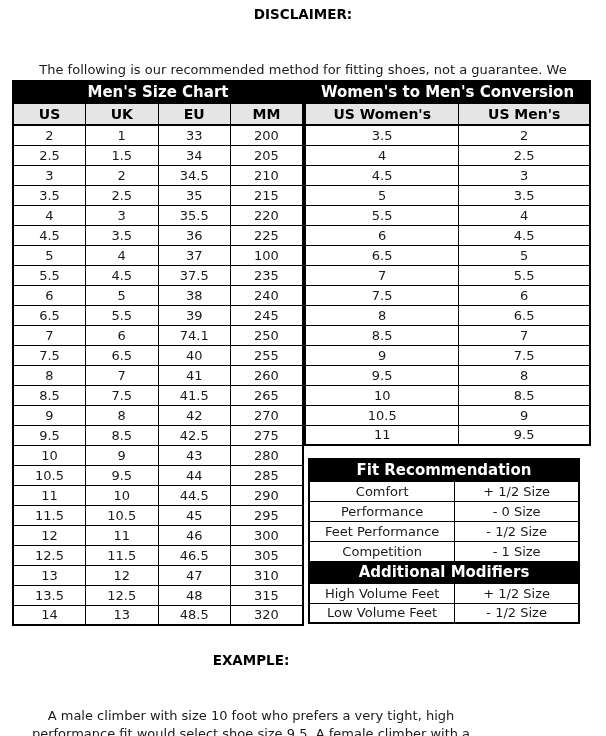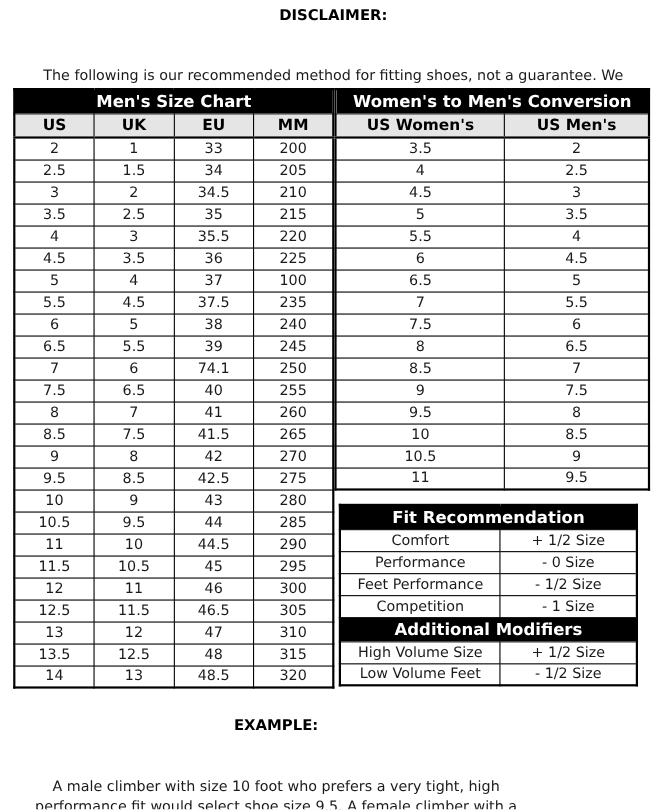--- a/index.html
+++ b/index.html
@@ -434,21 +434,21 @@
         </tr>
       </tbody>
     <tbody>
       <tr class="title-row">
         <th colspan="2">Additional Modifiers</th>
       </tr>
     </tbody>
     <tbody>
 
         <tr>
-          <td>High Volume Size</td>
+          <td>High Volume Feet</td>
           <td>+ 1/2 Size</td>
         </tr>
 
         <tr>
           <td>Low Volume Feet</td>
           <td>- 1/2 Size</td>
         </tr>
       </tbody>
   </table>
 

